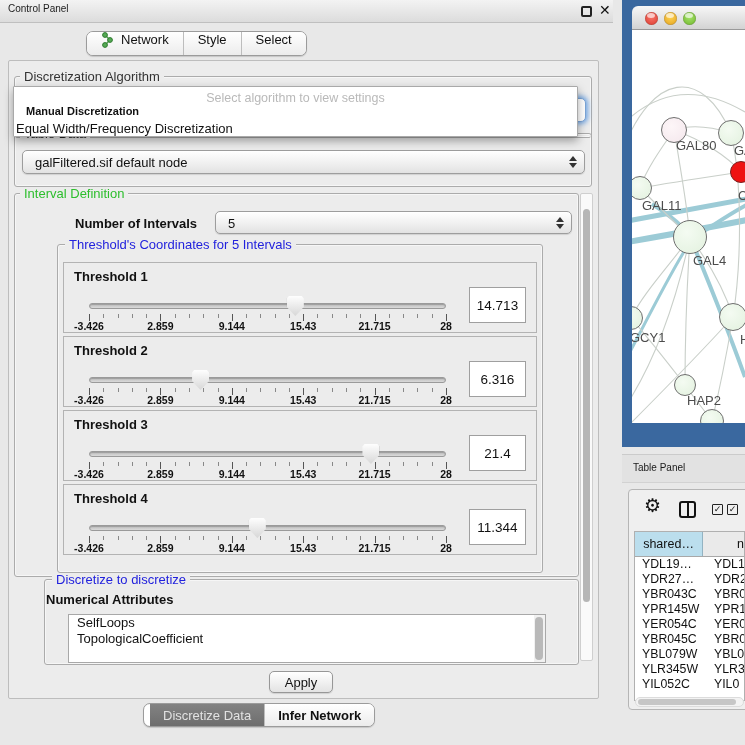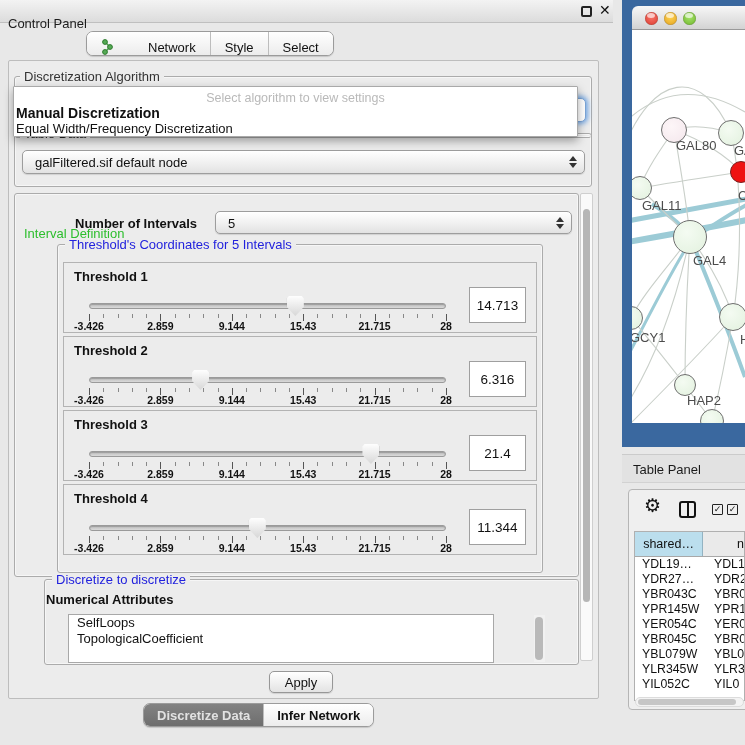--- a/index.html
+++ b/index.html
@@ -2,62 +2,62 @@
 <html><head>
 <meta charset="utf-8">
 <style>
   * { margin:0; padding:0; box-sizing:border-box; }
   html,body { width:745px; height:745px; overflow:hidden; }
   body { font-family:"Liberation Sans","DejaVu Sans",sans-serif; font-size:13px; background:#e8e8e8; position:relative; color:#111; }
   .abs { position:absolute; }
 
   
   #titlebar { left:0; top:0; width:613px; height:23px; background:linear-gradient(#f3f3f3,#dcdcdc); border-bottom:1px solid #bfbfbf; }
-  #titlebar .t { position:absolute; left:8px; top:16px; font-size:13px; color:#1c1c1c; }
+  #titlebar .t { position:absolute; left:8px; top:3px; font-size:10px; color:#1c1c1c; }
   #win-restore { left:581px; top:6px; width:11px; height:11px; border:2px solid #222; border-radius:2px; }
   #win-close { left:599px; top:2px; font-size:14px; font-weight:bold; color:#111; }
 
   
   #toptabs { left:86px; top:31px; height:25px; display:flex; border:1px solid #9b9b9b; border-radius:7px; overflow:hidden; background:#fff; box-shadow:0 1px 1px rgba(0,0,0,.15); }
-  .ttab { display:flex; align-items:flex-end; padding:0 14px; background:linear-gradient(#ffffff,#ececec); border-right:1px solid #bdbdbd; color:#111; white-space:nowrap;gap:27px; }
+  .ttab { display:flex; align-items:flex-start; padding:0 14px; background:linear-gradient(#ffffff,#ececec); border-right:1px solid #bdbdbd; color:#111; white-space:nowrap; }
   .ttab:last-child { border-right:none; }
   .ttab.sel { background:linear-gradient(#828282,#6e6e6e); color:#e7e7e7; }
   #nettab-icon { width:14px; height:16px; margin-right:6px; }
 
   
   #mainpanel { left:8px; top:60px; width:591px; height:639px; background:#ececec; border:1px solid #bdbdbd; border-radius:2px; }
 
   .group { position:absolute; border:1px solid #ababab; border-radius:3px; box-shadow:inset 0 0 0 1px rgba(255,255,255,.5); }
   .legend { position:absolute; background:#ececec; padding:0 4px; font-size:13px; line-height:13px; }
 
   
   #grp-alg { left:14px; top:76px; width:578px; height:62px; }
   #grp-alg-legend { left:20px; top:70px; color:#333; }
   #alg-combo { left:22px; top:98px; width:564px; height:24px; background:#fff; border:1px solid #7aa4d6; border-radius:5px; box-shadow:0 0 5px 2px rgba(96,156,227,.85); }
 
   
   #popup { left:13px; top:86px; width:565px; height:51px; background:#fff; border:1px solid #a9a9a9; border-radius:1px; box-shadow:0 4px 10px rgba(0,0,0,.35); z-index:20; }
   #popup .hint { position:absolute; left:0; right:0; top:4px; text-align:center; color:#b9b9b9; font-size:12.5px; }
-  #popup .opt1 { position:absolute; left:2px; top:18px; font-weight:bold; font-size:14px; }
+  #popup .opt1 { position:absolute; left:12px; top:18px; font-weight:bold; font-size:11px; }
   #popup .opt2 { position:absolute; left:2px; top:34px; font-size:13px; }
 
   
   #grp-td { left:14px; top:133px; width:578px; height:54px; }
   #grp-td-legend { left:20px; top:127px; color:#222; }
   .combo { position:absolute; background:linear-gradient(#ffffff,#f0f0f0 55%,#e2e2e2); border:1px solid #9d9d9d; border-radius:5px; box-shadow:inset 0 1px 0 #fff,0 1px 1px rgba(0,0,0,.12); }
   .combo .val { position:absolute; left:12px; top:50%; transform:translateY(-50%); font-size:13px; color:#111; white-space:nowrap; }
   .spin { position:absolute; right:8px; top:50%; transform:translateY(-50%); width:7px; height:12px; }
   .spin:before, .spin:after { content:""; position:absolute; left:0; border-left:4px solid transparent; border-right:4px solid transparent; }
   .spin:before { top:0; border-bottom:5px solid #333; }
   .spin:after { bottom:0; border-top:5px solid #333; }
   #td-combo { left:22px; top:150px; width:563px; height:24px; }
 
   
   #grp-int { left:14px; top:193px; width:565px; height:384px; }
-  #grp-int-legend { left:20px; top:187px; color:#2dbe2d;margin-top:40px; }
+  #grp-int-legend { left:20px; top:187px; color:#2dbe2d; }
   #lbl-numint { left:75px; top:216px; font-weight:bold; }
   #numint-combo { left:215px; top:211px; width:357px; height:23px; }
 
   #grp-thr { left:57px; top:244px; width:486px; height:329px; }
   #grp-thr-legend { left:65px; top:238px; color:#2222dd; }
 
   .thrbox { position:absolute; left:63px; width:474px; height:71px; background:#ececec; border:1px solid #b3b3b3; }
   .thrbox .tl { position:absolute; left:10px; top:6px; font-weight:bold; }
   .track { position:absolute; left:25px; top:40px; width:357px; height:6px; border:1px solid #9a9a9a; border-radius:4px; background:linear-gradient(#bcbcbc,#dadada); box-shadow:inset 0 1px 1px rgba(0,0,0,.18); }
   .thumb { position:absolute; top:-8px; width:17px; height:20px; margin-left:-8px; background:linear-gradient(#fefefe,#d7d7d7); clip-path:polygon(12% 0,88% 0,100% 12%,100% 55%,50% 100%,0 55%,0 12%); filter:drop-shadow(0 0 1px #777); }
@@ -66,53 +66,53 @@
   .ticks-major { position:absolute; left:25px; top:51px; width:358px; height:7px;
      background-image:repeating-linear-gradient(to right,#555 0 1px,transparent 1px 71.4px); }
   .axis-labels { position:absolute; left:25px; top:57px; width:357px; height:12px; }
   .axis-labels span { position:absolute; transform:translateX(-50%); font-size:10.5px; font-weight:bold; color:#111; white-space:nowrap; }
   .valbox { position:absolute; left:405px; top:24px; width:57px; height:36px; background:#fff; border:1px solid #9f9f9f; display:flex; align-items:center; justify-content:center; font-size:13.5px; }
 
   
   #grp-attr { left:44px; top:579px; width:535px; height:86px; }
   #grp-attr-legend { left:52px; top:573px; color:#2222dd; }
   #lbl-numattr { left:46px; top:592px; font-weight:bold; }
-  #attr-list { left:68px; top:614px; width:426px; height:49px; background:#fff; border:1px solid #a8a8a8; overflow:hidden; }
+  #attr-list { left:68px; top:614px; width:478px; height:49px; background:#fff; border:1px solid #a8a8a8; overflow:hidden; }
   #attr-list .item { padding-left:8px; line-height:15.6px; font-size:13px; white-space:nowrap; }
   #attr-scroll { left:534px; top:615px; width:11px; height:47px; background:#f1f1f1; }
   #attr-scroll .th { position:absolute; left:1px; top:2px; width:8px; height:43px; background:#b9b9b9; border-radius:4px; }
 
   
   #pscroll { left:580px; top:193px; width:13px; height:468px; background:#fafafa; border:1px solid #cfcfcf; border-radius:2px; }
   #pscroll .th { position:absolute; left:2px; top:15px; width:7px; height:393px; background:#b6b6b6; border-radius:4px; }
 
   
   #apply-btn { left:269px; top:671px; width:64px; height:22px; background:linear-gradient(#ffffff,#e3e3e3); border:1px solid #979797; border-radius:5px; display:flex; align-items:center; justify-content:center; box-shadow:0 1px 1px rgba(0,0,0,.12); }
   #bottabs { left:143px; top:703px; height:24px; display:flex; border:1px solid #9b9b9b; border-radius:7px; overflow:hidden; background:#fff; box-shadow:0 1px 1px rgba(0,0,0,.15); }
   .btab { display:flex; align-items:center; padding:0 13px; background:linear-gradient(#ffffff,#ececec); border-right:1px solid #bdbdbd; font-weight:bold; color:#111; white-space:nowrap; }
   .btab:last-child { border-right:none; }
-  .btab.sel { background:linear-gradient(#828282,#6e6e6e); color:#e2e2e2; font-weight:bold; }
+  .btab.sel { background:linear-gradient(#828282,#6e6e6e); color:#e2e2e2; font-weight:normal;margin-left:6px; }
 
   
   #netwin { left:622px; top:0; width:123px; height:447px; background:#3a689f; }
   #nettitle { position:absolute; left:10px; top:6px; right:0; height:24px; background:linear-gradient(#f7f7f7,#d3d3d3); border-top-left-radius:6px; border-bottom:1px solid #999; }
   .light { position:absolute; top:6px; width:13px; height:13px; border-radius:50%; box-shadow:inset 0 0 1px rgba(0,0,0,.5); }
   .light:after { content:""; position:absolute; left:2px; top:1px; width:8px; height:5px; border-radius:50%; background:rgba(255,255,255,.65); }
   #light-red { left:13px; background:radial-gradient(circle at 50% 40%,#f97368,#d93a2d); }
   #light-yellow { left:32px; background:radial-gradient(circle at 50% 40%,#ffd24f,#e0a020); }
   #light-green { left:51px; background:radial-gradient(circle at 50% 40%,#a5e26a,#6db428); }
   #netcanvas { position:absolute; left:10px; top:30px; width:113px; height:393px; background:#fff; overflow:hidden; }
   .node { position:absolute; border-radius:50%; border:1.5px solid #6e6e6e; background:radial-gradient(circle at 40% 35%,#f4fbf2,#e2f1de); }
   .node.pink { background:radial-gradient(circle at 40% 35%,#fdf6f8,#f4e7ec); }
   .node.red { background:#ee1212; border-color:#7a2020; }
   .nlabel { position:absolute; color:#4c4c4c; font-size:13px; white-space:nowrap; }
 
   
   #tp-bar { left:622px; top:454px; width:123px; height:29px; background:#e2e2e2; border-top:1px solid #cbcbcb; border-bottom:1px solid #d2d2d2; }
-  #tp-bar .t { position:absolute; left:11px; top:7px; font-size:13px; color:#1a1a1a; }
+  #tp-bar .t { position:absolute; left:11px; top:7px; font-size:10px; color:#1a1a1a; }
   #tp-panel { left:628px; top:489px; width:122px; height:221px; background:#efefef; border:1px solid #b5b5b5; border-radius:4px; }
   #gear { left:644px; top:496px; font-size:19px; color:#111; line-height:19px; }
   #colicon { left:679px; top:501px; width:17px; height:17px; border:2px solid #111; border-radius:3px; }
   #colicon:after { content:""; position:absolute; left:50%; top:0; width:2px; height:13px; background:#111; transform:translateX(-50%); }
   .cb { position:absolute; top:504px; width:11px; height:11px; border:1.5px solid #222; border-radius:1px; font-size:9px; font-weight:bold; line-height:9px; text-align:center; color:#111; }
   #cb1 { left:712px; } #cb2 { left:727px; }
   #dtable { left:634px; top:531px; width:111px; height:170px; background:#fff; border:1px solid #b0b0b0; overflow:hidden; }
   #dhead { display:flex; height:25px; border-bottom:1px solid #a8a8a8; }
   #dhead .h1 { width:72px; background:#bbdeed; border-right:1px solid #93b3c2; display:flex; align-items:center; justify-content:center; font-size:12.5px; }
   #dhead .h2 { flex:1; background:#eaeaea; display:flex; align-items:center; padding-left:34px; font-size:12.5px; }

